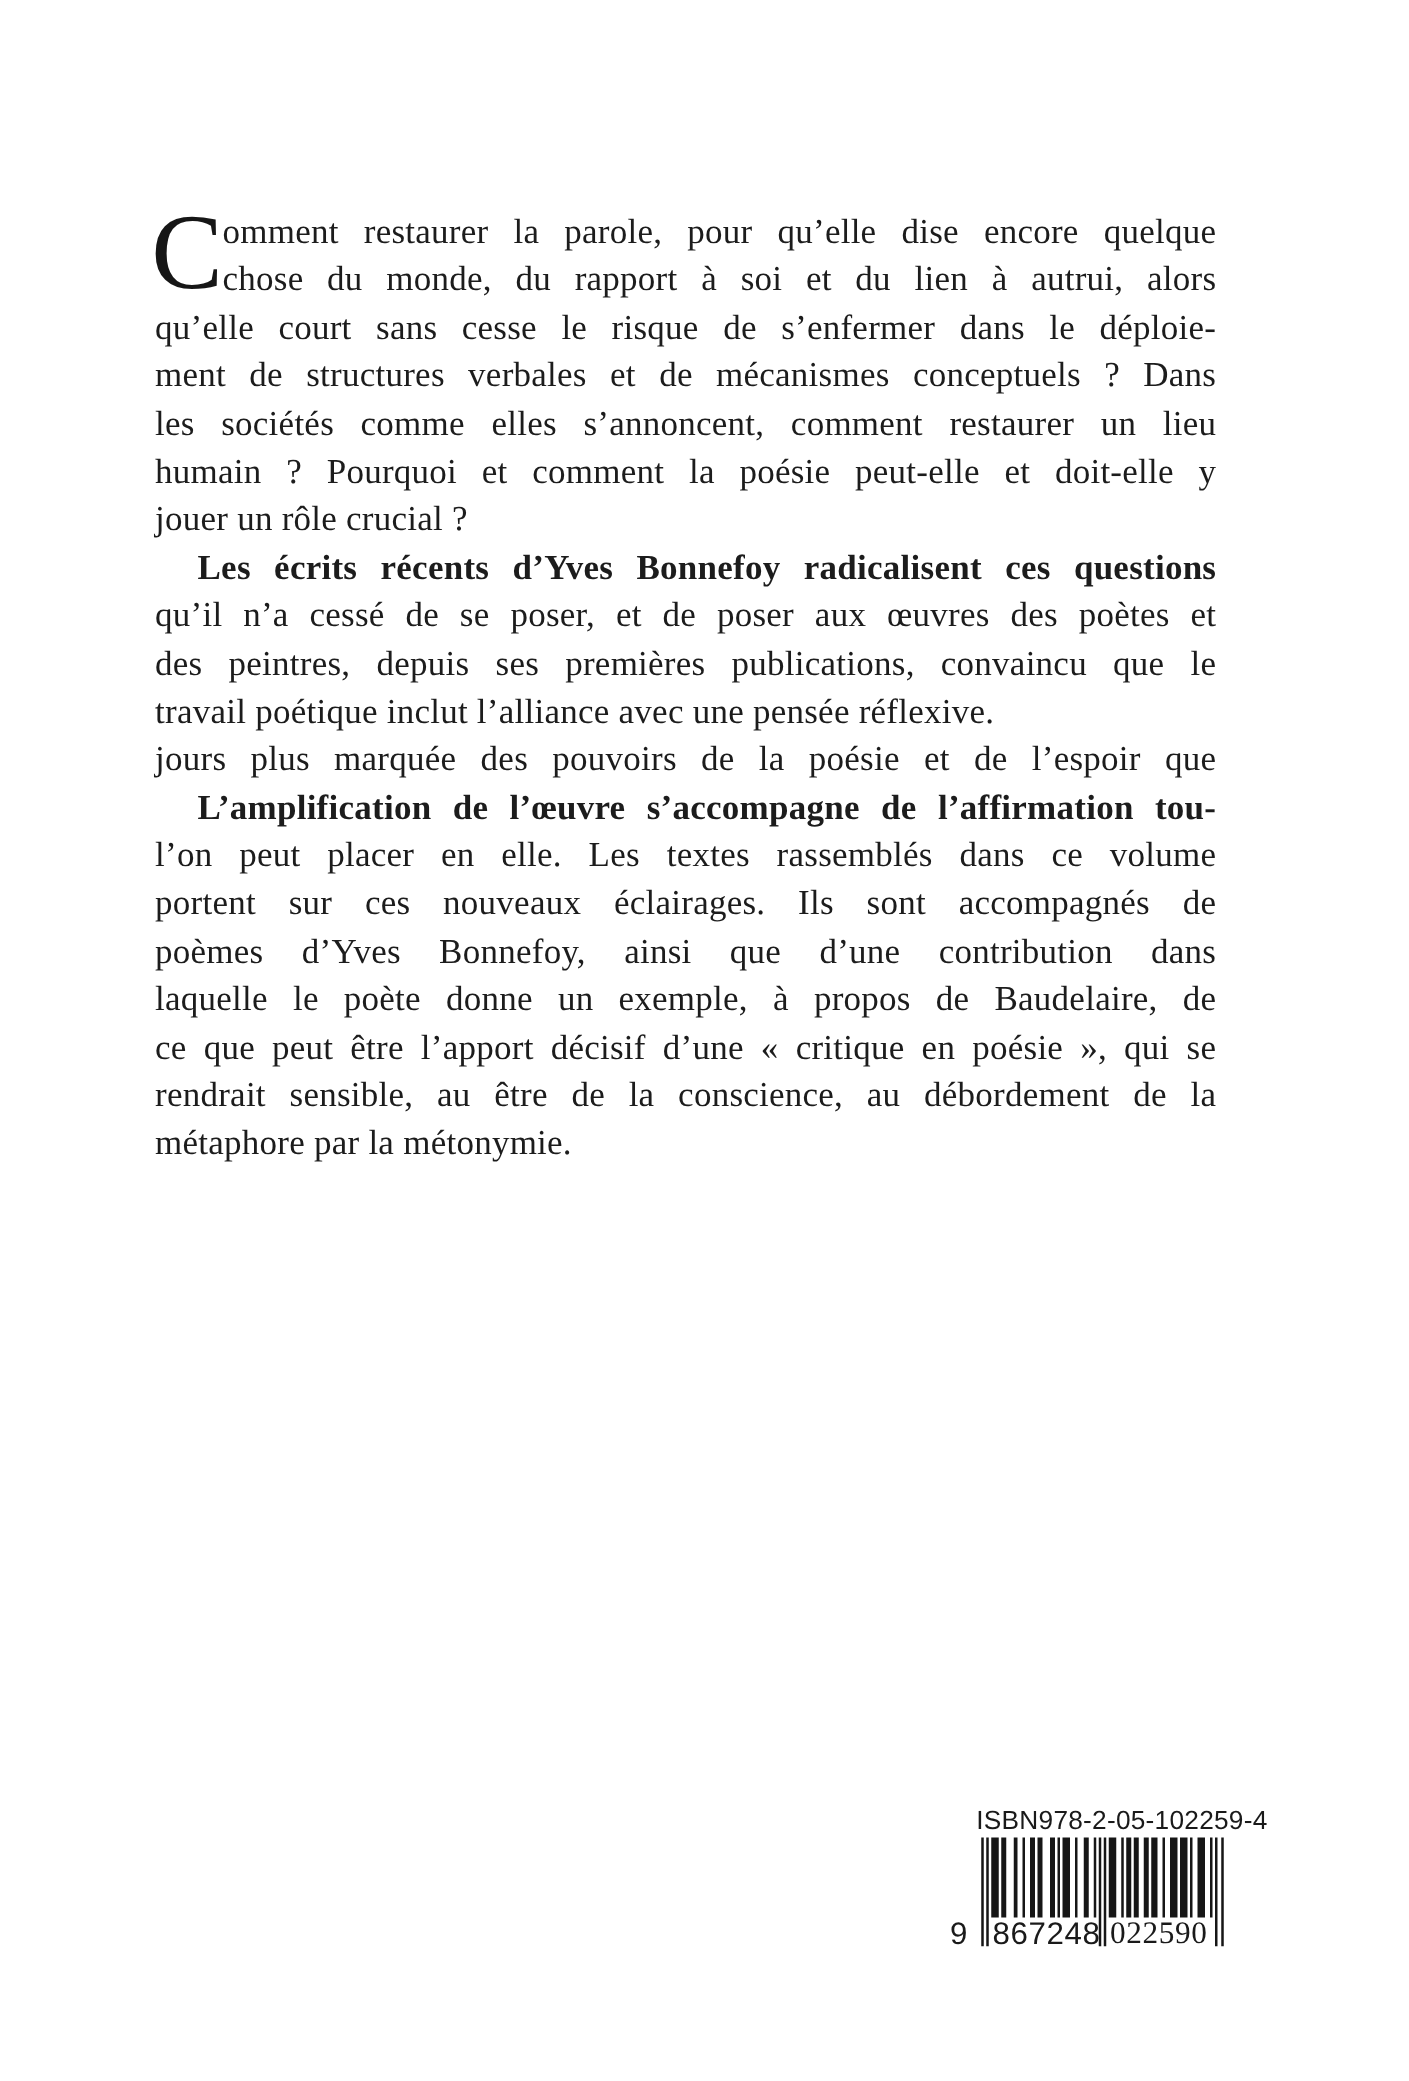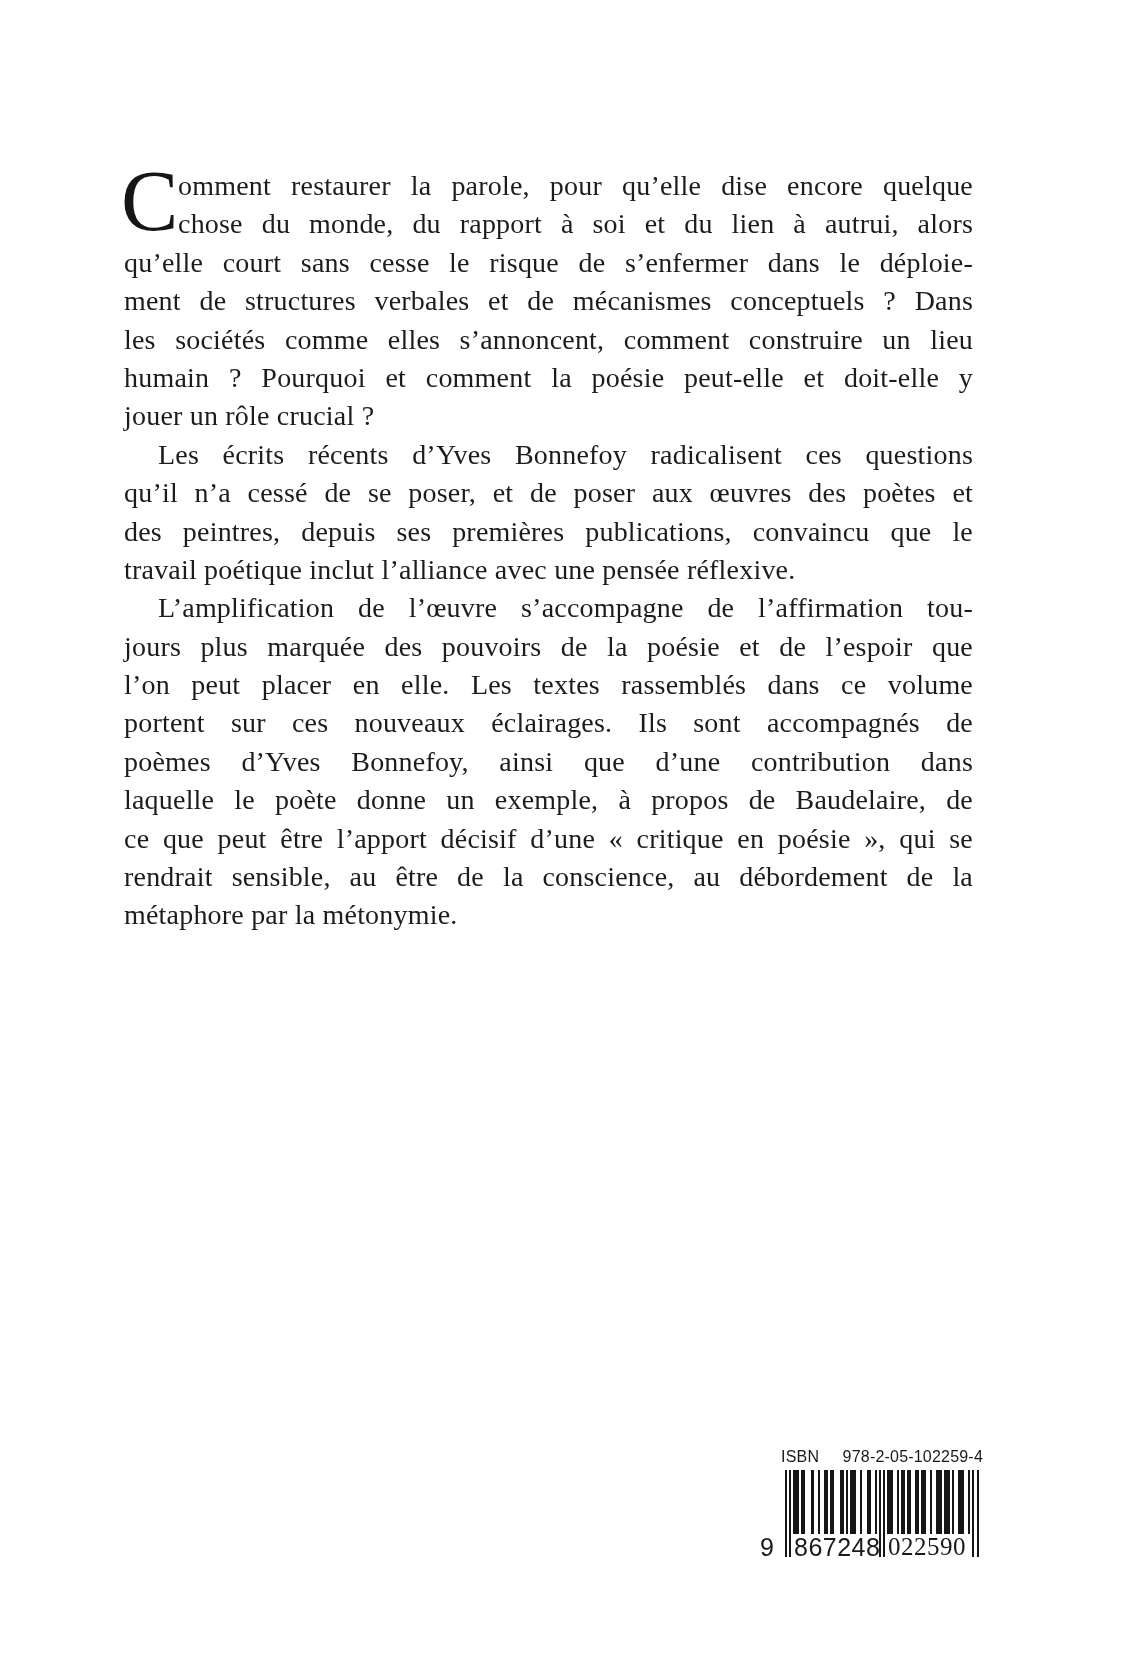--- a/index.html
+++ b/index.html
@@ -24,41 +24,41 @@
   }
   .ln{
     height:38.4px;
     line-height:38.4px;
     text-align:justify;
     text-align-last:justify;
     letter-spacing:0.2px;
   }
   .ln.end{text-align-last:left;}
   .ln.gap{padding-left:54px;}
-  .ln.ind{padding-left:34px;}
+  .ln.ind{padding-left:34px;font-weight:bold;}
   .dropcap{
     position:absolute;
     left:-3px;top:-9px;
     font-size:86px;
     line-height:1;
     font-weight:normal;
     color:#161616;
   }
   
   .barcode-block{
     position:absolute;
     left:785px;top:1448px;
     width:194px;height:120px;
     font-family:"Liberation Sans","DejaVu Sans",sans-serif;
     color:#1a1a1a;
   }
   .isbn-label{
     position:absolute;left:-4px;top:0;width:202px;
     display:flex;justify-content:space-between;
-    font-size:16px;line-height:18px;
+    font-size:21px;line-height:18px;
     white-space:nowrap;
     letter-spacing:0.2px;
   }
   .bars{
     position:absolute;left:0;top:22px;
     display:flex;align-items:flex-start;
     height:88px;
   }
   .bars .bar{background:#161616;height:64px;}
   .bars .bar.tall{height:87px;}
@@ -77,29 +77,29 @@
 
 <div class="page" style="background: rgb(255, 255, 255); color: rgb(28, 28, 28);">
 
   <main class="blurb">
     <span class="dropcap">C</span>
     <div id="lines">
         <div class="ln gap">omment restaurer la parole, pour qu’elle dise encore quelque</div>
         <div class="ln gap">chose du monde, du rapport à soi et du lien à autrui, alors</div>
         <div class="ln">qu’elle court sans cesse le risque de s’enfermer dans le déploie-</div>
         <div class="ln">ment de structures verbales et de mécanismes conceptuels ? Dans</div>
-        <div class="ln">les sociétés comme elles s’annoncent, comment construire un lieu</div>
+        <div class="ln">les sociétés comme elles s’annoncent, comment restaurer un lieu</div>
         <div class="ln">humain ? Pourquoi et comment la poésie peut-elle et doit-elle y</div>
         <div class="ln end">jouer un rôle crucial ?</div>
         <div class="ln ind">Les écrits récents d’Yves Bonnefoy radicalisent ces questions</div>
         <div class="ln">qu’il n’a cessé de se poser, et de poser aux œuvres des poètes et</div>
         <div class="ln">des peintres, depuis ses premières publications, convaincu que le</div>
         <div class="ln end">travail poétique inclut l’alliance avec une pensée réflexive.</div>
+        <div class="ln">jours plus marquée des pouvoirs de la poésie et de l’espoir que</div>
         <div class="ln ind">L’amplification de l’œuvre s’accompagne de l’affirmation tou-</div>
-        <div class="ln">jours plus marquée des pouvoirs de la poésie et de l’espoir que</div>
         <div class="ln">l’on peut placer en elle. Les textes rassemblés dans ce volume</div>
         <div class="ln">portent sur ces nouveaux éclairages. Ils sont accompagnés de</div>
         <div class="ln">poèmes d’Yves Bonnefoy, ainsi que d’une contribution dans</div>
         <div class="ln">laquelle le poète donne un exemple, à propos de Baudelaire, de</div>
         <div class="ln">ce que peut être l’apport décisif d’une « critique en poésie », qui se</div>
         <div class="ln">rendrait sensible, au être de la conscience, au débordement de la</div>
         <div class="ln end">métaphore par la métonymie.</div>
       </div>
   </main>
 

